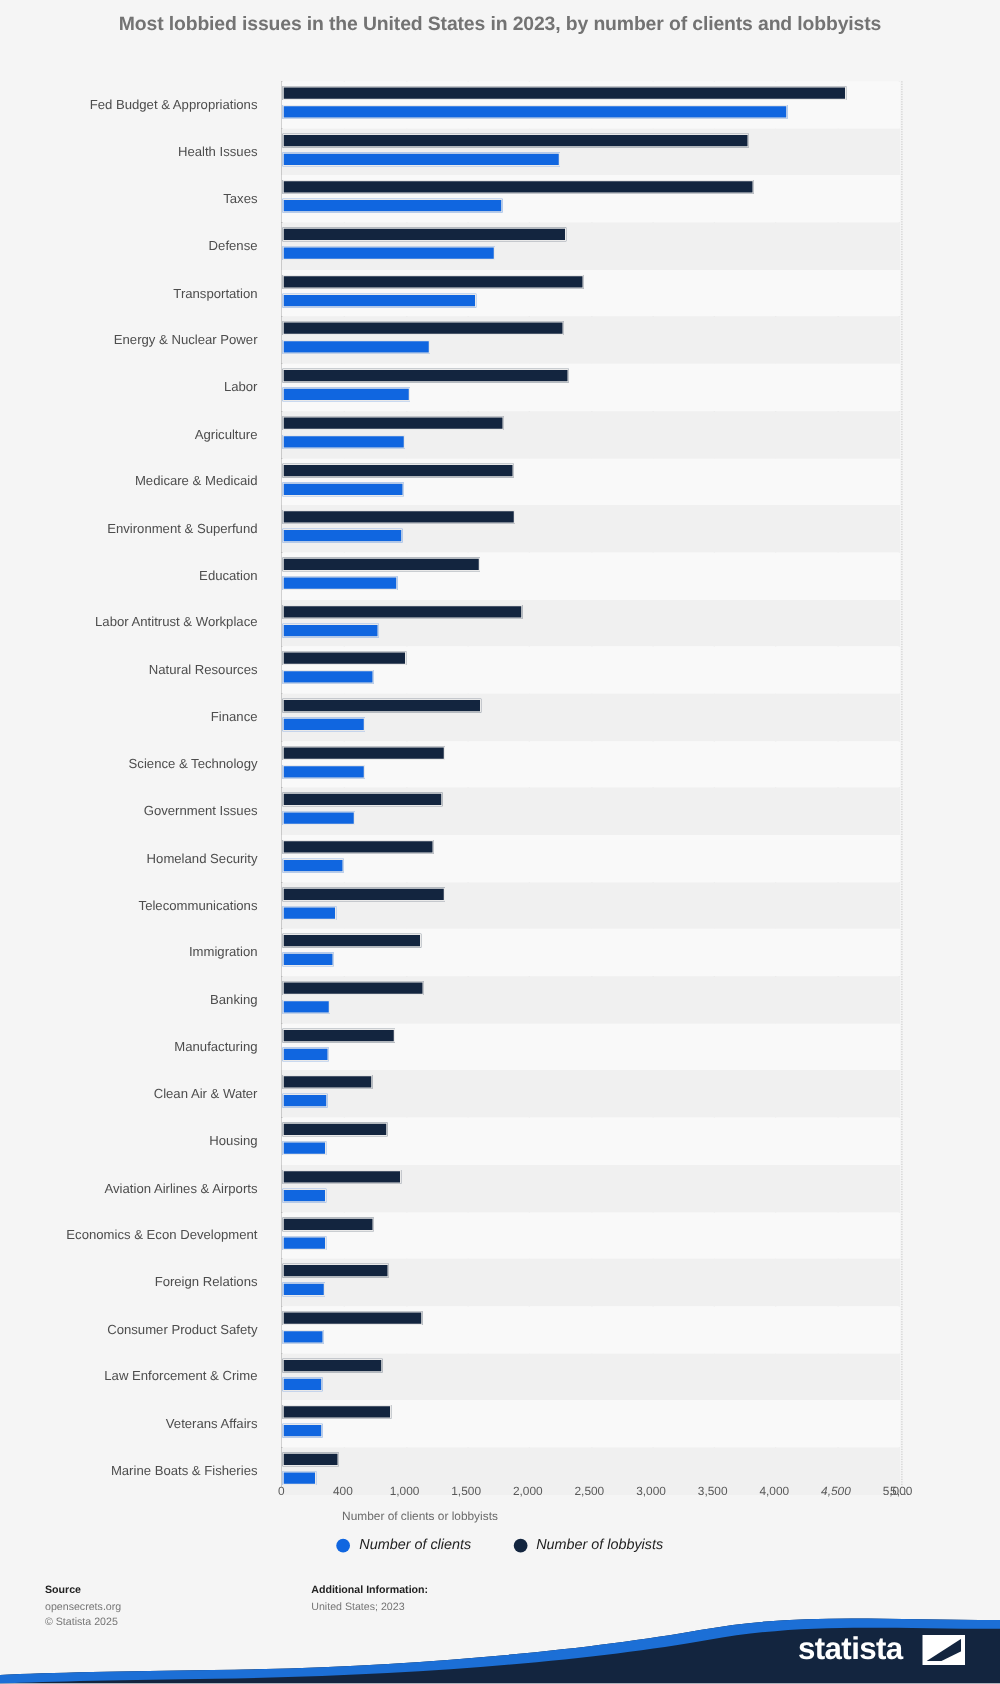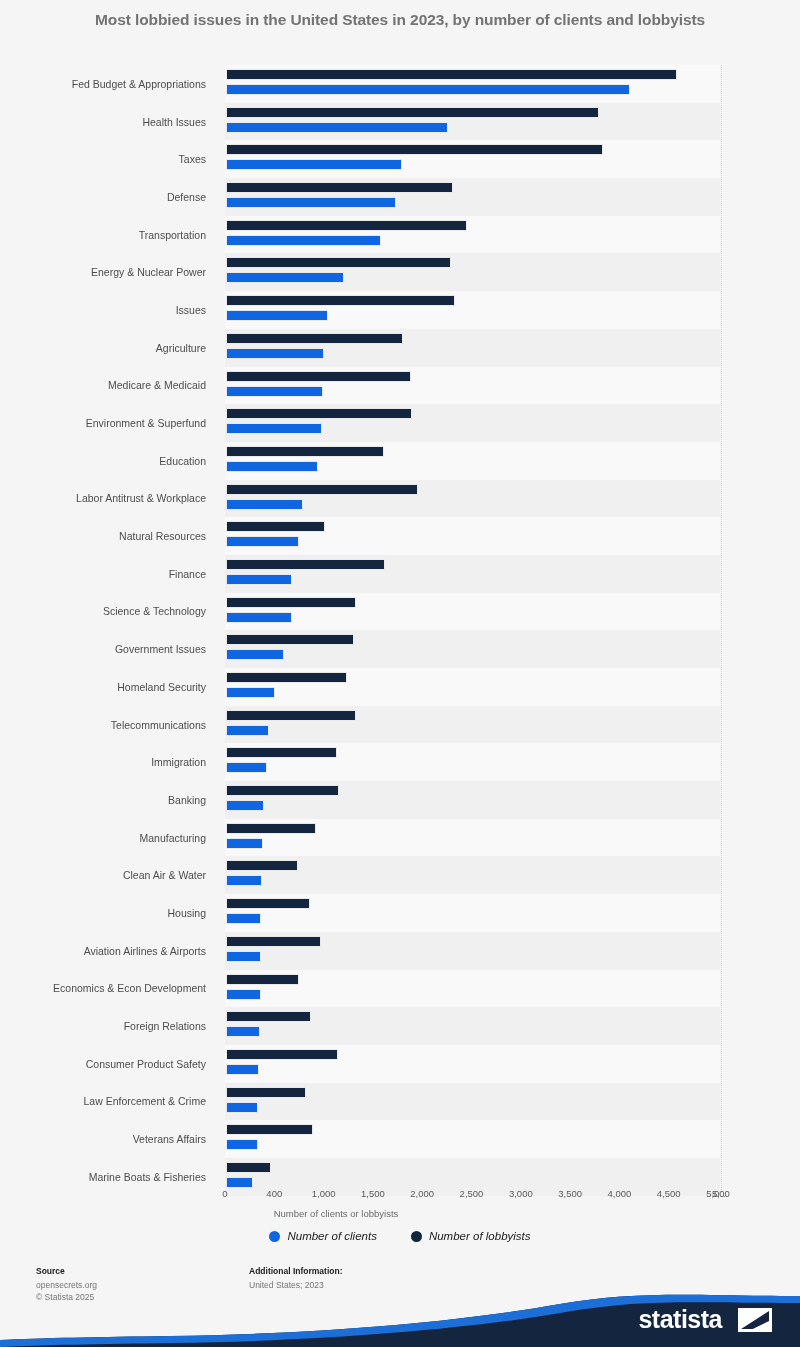--- a/index.html
+++ b/index.html
@@ -209,21 +209,21 @@
         <div class="row alt">
           <div class="rowbg"></div>
           <div class="cat-label">Energy &amp; Nuclear Power</div>
           <div class="bars">
             <div class="bar lobbyists" title="Number of lobbyists: 2280" style="left: 0px; width: 224.821px; background: rgb(19, 37, 63);"></div>
             <div class="bar clients" title="Number of clients: 1200" style="left: 0px; width: 118.327px; background: rgb(16, 102, 224);"></div>
           </div>
         </div>
         <div class="row">
           <div class="rowbg"></div>
-          <div class="cat-label">Issues</div>
+          <div class="cat-label">Labor</div>
           <div class="bars">
             <div class="bar lobbyists" title="Number of lobbyists: 2320" style="left: 0px; width: 228.765px; background: rgb(19, 37, 63);"></div>
             <div class="bar clients" title="Number of clients: 1030" style="left: 0px; width: 101.564px; background: rgb(16, 102, 224);"></div>
           </div>
         </div>
         <div class="row alt">
           <div class="rowbg"></div>
           <div class="cat-label">Agriculture</div>
           <div class="bars">
             <div class="bar lobbyists" title="Number of lobbyists: 1800" style="left: 0px; width: 177.49px; background: rgb(19, 37, 63);"></div>
@@ -412,21 +412,21 @@
   <div class="xticks" id="xticks">
       <span class="xtick" style="left: 225px;">0</span>
       <span class="xtick" style="left: 274.303px;">400</span>
       <span class="xtick" style="left: 323.606px;">1,000</span>
       <span class="xtick" style="left: 372.908px;">1,500</span>
       <span class="xtick" style="left: 422.211px;">2,000</span>
       <span class="xtick" style="left: 471.514px;">2,500</span>
       <span class="xtick" style="left: 520.817px;">3,000</span>
       <span class="xtick" style="left: 570.12px;">3,500</span>
       <span class="xtick" style="left: 619.422px;">4,000</span>
-      <span class="xtick" style="left: 668.725px;">4,500</span>
+      <span class="xtick" style="left: 668.725px; font-style: italic;">4,500</span>
       <span class="xtick" style="left: 718.028px;">5,000</span>
       <span class="xtick" style="left: 720px;">5,...</span>
     </div>
 
   <div class="xaxis-title">Number of clients or lobbyists</div>
 
   <div class="legend">
     <div class="legend-item">
       <span class="legend-dot" id="dot-clients" style="background: rgb(16, 102, 224);"></span>
       <span>Number of clients</span>

